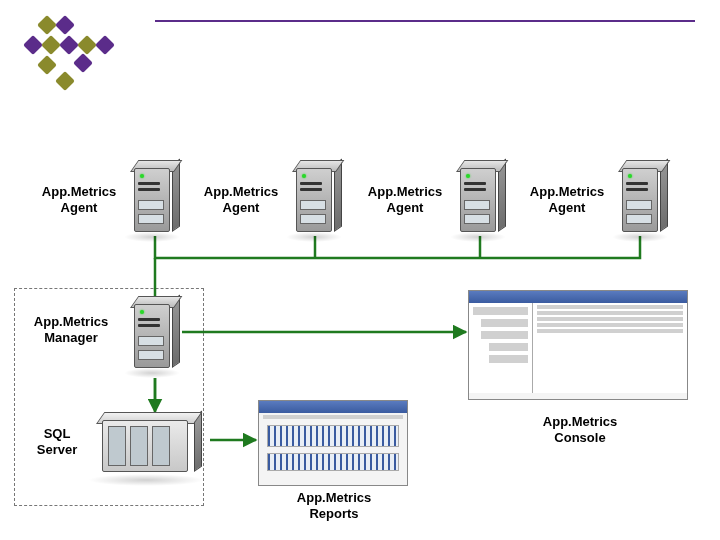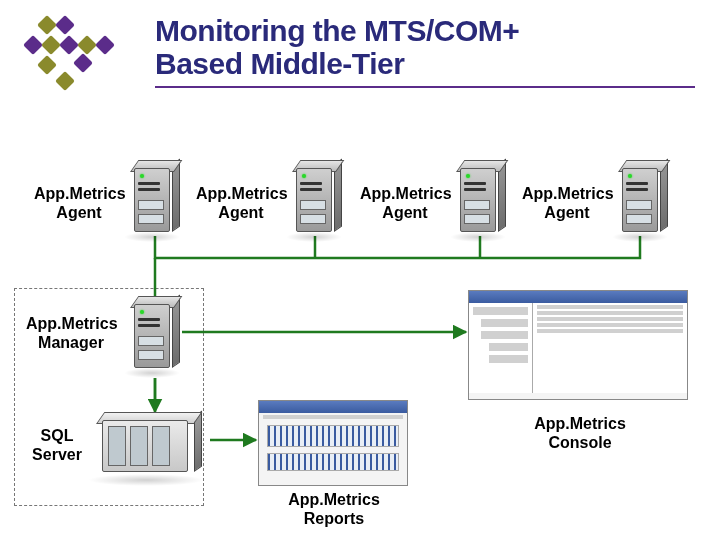--- a/index.html
+++ b/index.html
@@ -42,21 +42,21 @@
   .logo .d {
     position: absolute;
     width: 14px;
     height: 14px;
     transform: rotate(45deg);
     border-radius: 2px;
   }
 
   .label {
     position: absolute;
-    font-size: 16px;
+    font-size: 13px;
     font-weight: 700;
     color: #000;
     text-align: center;
     line-height: 1.2;
     width: 90px;
   }
 
   .server {
     position: absolute;
     width: 44px;
@@ -202,24 +202,20 @@
   <span class="d" style="background:#5b2c8a; left:78px; top:20px;"></span>
 
   <span class="d" style="background:#8a8a2c; left:20px; top:0px;"></span>
   <span class="d" style="background:#5b2c8a; left:38px; top:0px;"></span>
   <span class="d" style="background:#5b2c8a; left:56px; top:38px;"></span>
   <span class="d" style="background:#8a8a2c; left:20px; top:40px;"></span>
   <span class="d" style="background:#8a8a2c; left:38px; top:56px;"></span>
 </div>
 
 <div class="title-area">
-  <div class="title">
-    <span>Monitoring the MTS/COM+</span><br>
-    <span>Based Middle-Tier</span>
-  </div>
   <div class="underline"></div>
 </div>
 
 <div class="dashed-box" style="left:14px; top:288px; width:190px; height:218px;"></div>
 
 <svg class="wires">
   <g stroke="#1f7a1f" stroke-width="2.5" fill="none">
     <path d="M155 236 V258 H640 V236"></path>
     <path d="M315 236 V258"></path>
     <path d="M480 236 V258"></path>

